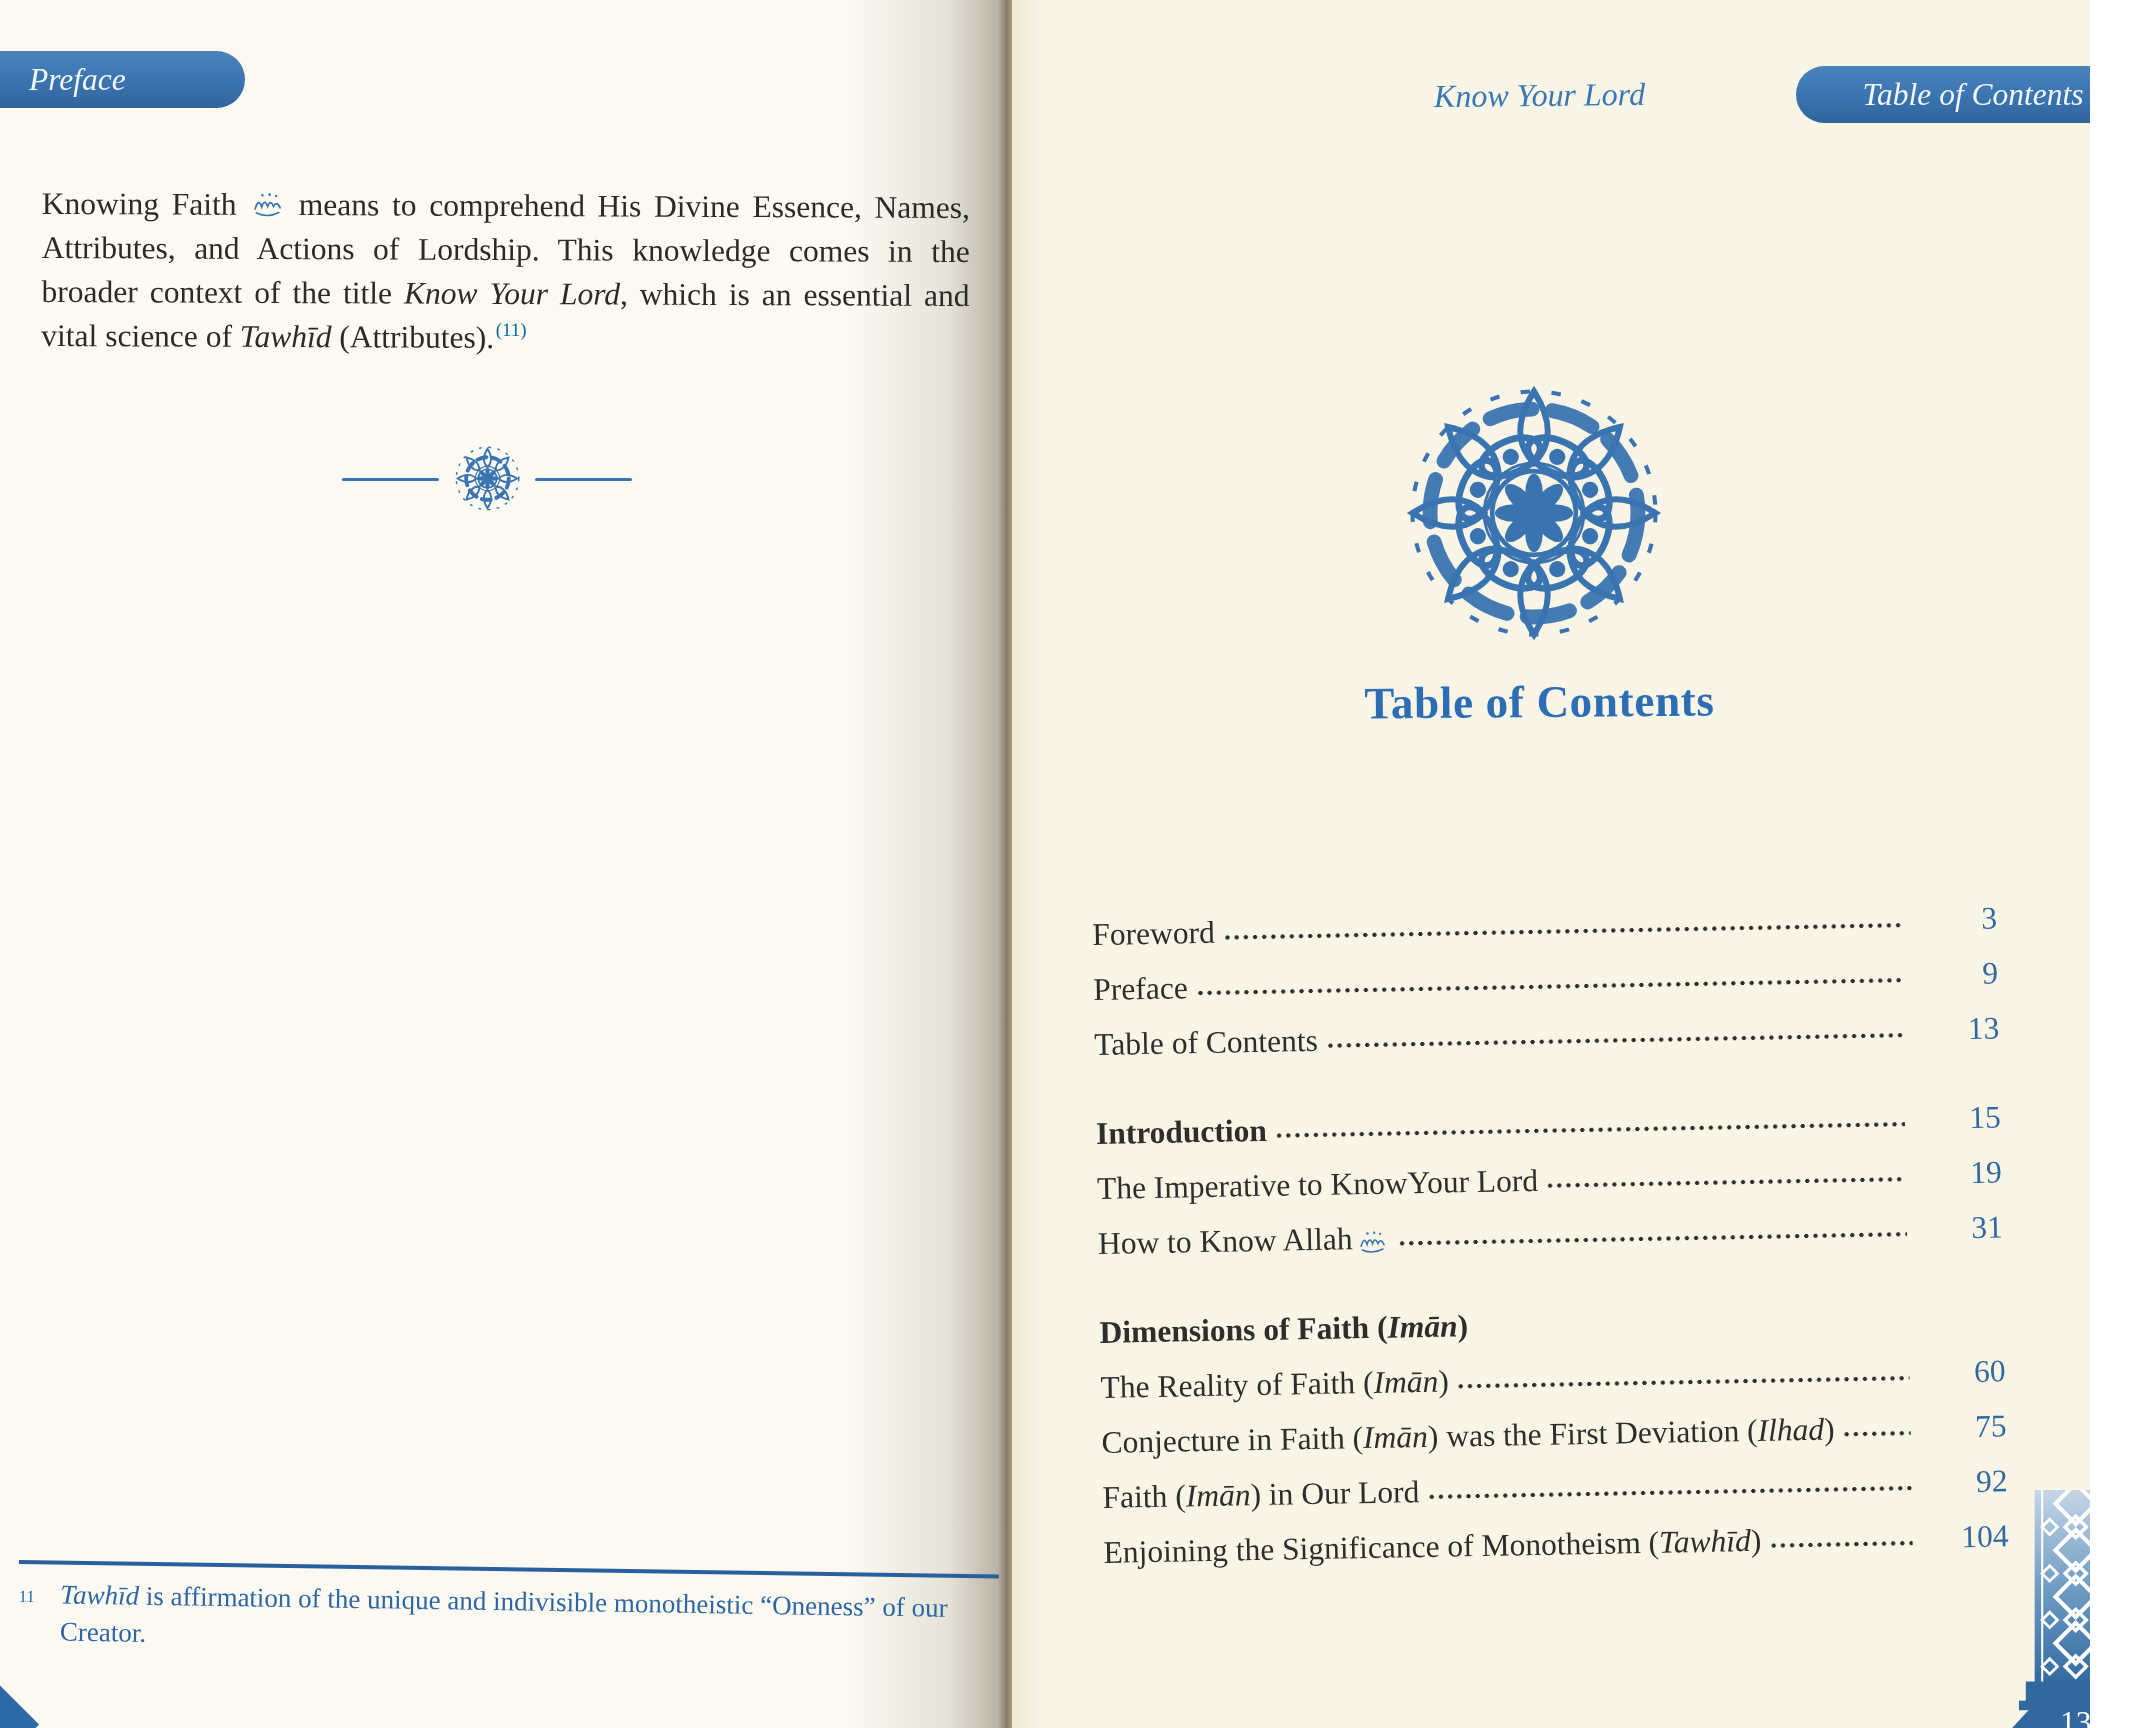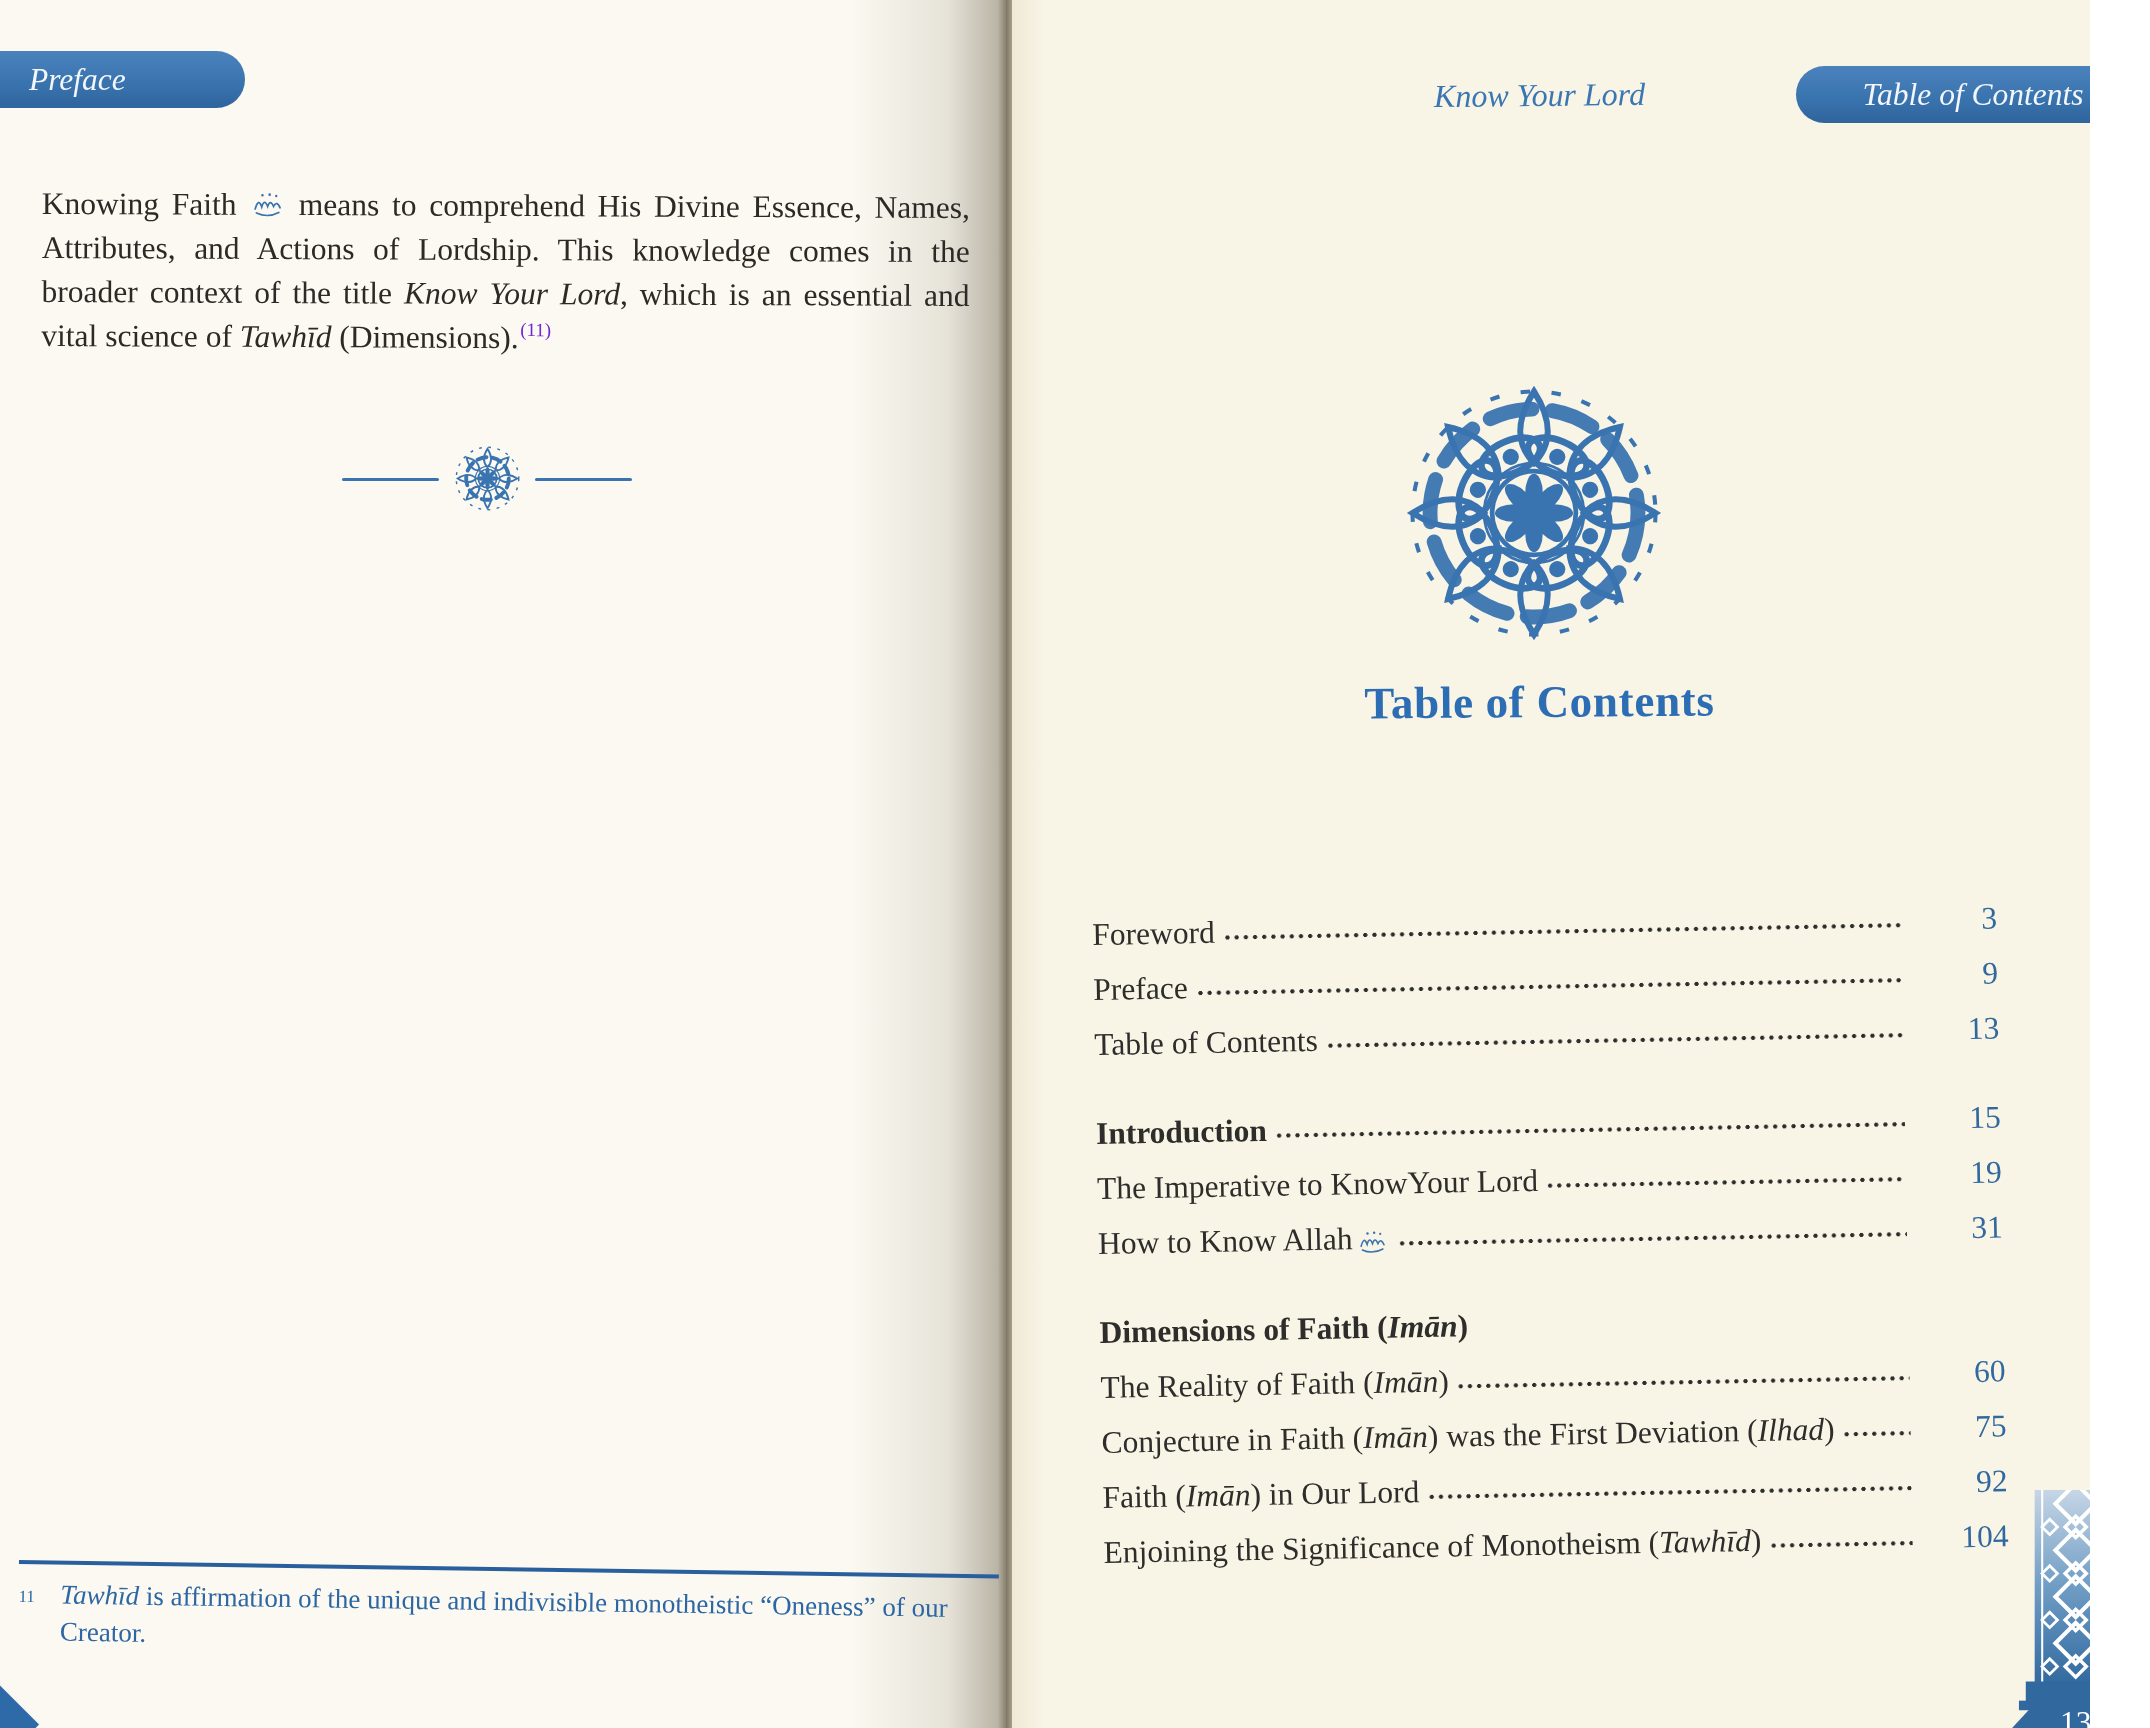--- a/index.html
+++ b/index.html
@@ -23,21 +23,21 @@
   .tab-left{left:0;top:51px;width:245px;border-radius:0 31.5px 31.5px 0;padding-left:29px;box-sizing:border-box;}
   .tab-right{left:1796px;top:66px;width:354px;border-radius:31.5px 0 0 31.5px;text-align:center;}
 
   .running-header{position:absolute;left:1334px;top:77px;width:411px;text-align:center;
        font-size:32px;font-style:italic;color:#3a77b2;transform:rotate(-0.6deg);}
 
   
   .body-par{position:absolute;left:42px;top:182px;width:928px;font-size:31.5px;line-height:44px;
        text-align:justify;color:#2b2a27;transform:rotate(0.25deg);transform-origin:0 0;}
   .it{font-style:italic;}
-  .ref{color:#6d28d9;font-size:19px;position:relative;top:-12.3px;margin-left:1.4px;}
+  .ref{color:#0369a1;font-size:19px;position:relative;top:-12.3px;margin-left:1.4px;}
   .hon{display:inline-block;vertical-align:-4.1px;margin:0 2.7px;}
   .hon svg{display:block;}
 
   .divider{position:absolute;left:342px;top:435px;width:290px;height:89px;
        display:flex;align-items:center;justify-content:center;gap:12.3px;}
   .div-line{width:97px;height:3.4px;background:#3a74b0;border-radius:2.1px;}
 
   .footnote{position:absolute;left:19px;top:1560px;width:980px;
        transform:rotate(0.85deg);transform-origin:0 0;}
   .fn-rule{height:4.1px;background:#2a5f9e;margin-bottom:12.3px;}
@@ -86,21 +86,21 @@
 
   <div class="body-par">
     <span>Knowing Faith </span><span class="hon"><svg width="31.5" height="29" viewBox="0 0 48 40">
           <g fill="none" stroke="#3a74b0" stroke-width="2.6" stroke-linecap="round">
             <path d="M5 27 Q10 9 15 24 Q19 10 24 23 Q28 11 33 23 Q38 13 43 25"></path>
             <path d="M7 33 Q24 41 41 32"></path>
           </g>
           <circle cx="16" cy="6" r="2" fill="#3a74b0"></circle>
           <circle cx="27" cy="5" r="2" fill="#3a74b0"></circle>
           <circle cx="37" cy="7" r="1.8" fill="#3a74b0"></circle>
-        </svg></span><span> means to comprehend His Divine Essence, Names, Attributes, and Actions of Lordship. This knowledge comes in the broader context of the title </span><span class="it">Know Your Lord</span><span>, which is an essential and vital science of </span><span class="it">Tawhīd</span><span> (Dimensions).</span><span class="ref">(11)</span>
+        </svg></span><span> means to comprehend His Divine Essence, Names, Attributes, and Actions of Lordship. This knowledge comes in the broader context of the title </span><span class="it">Know Your Lord</span><span>, which is an essential and vital science of </span><span class="it">Tawhīd</span><span> (Attributes).</span><span class="ref">(11)</span>
   </div>
 
   <div class="divider">
     <div class="div-line"></div>
     <span><svg width="71" height="71" viewBox="0 0 100 100">
       <defs>
         <g id="d-pet">
               <path d="M50 8 C43 19 44 28 50 34 C56 28 57 19 50 8 Z" fill="none" stroke="#3a74b0" stroke-width="2.6"></path>
             </g>
         <g id="d-cp">

